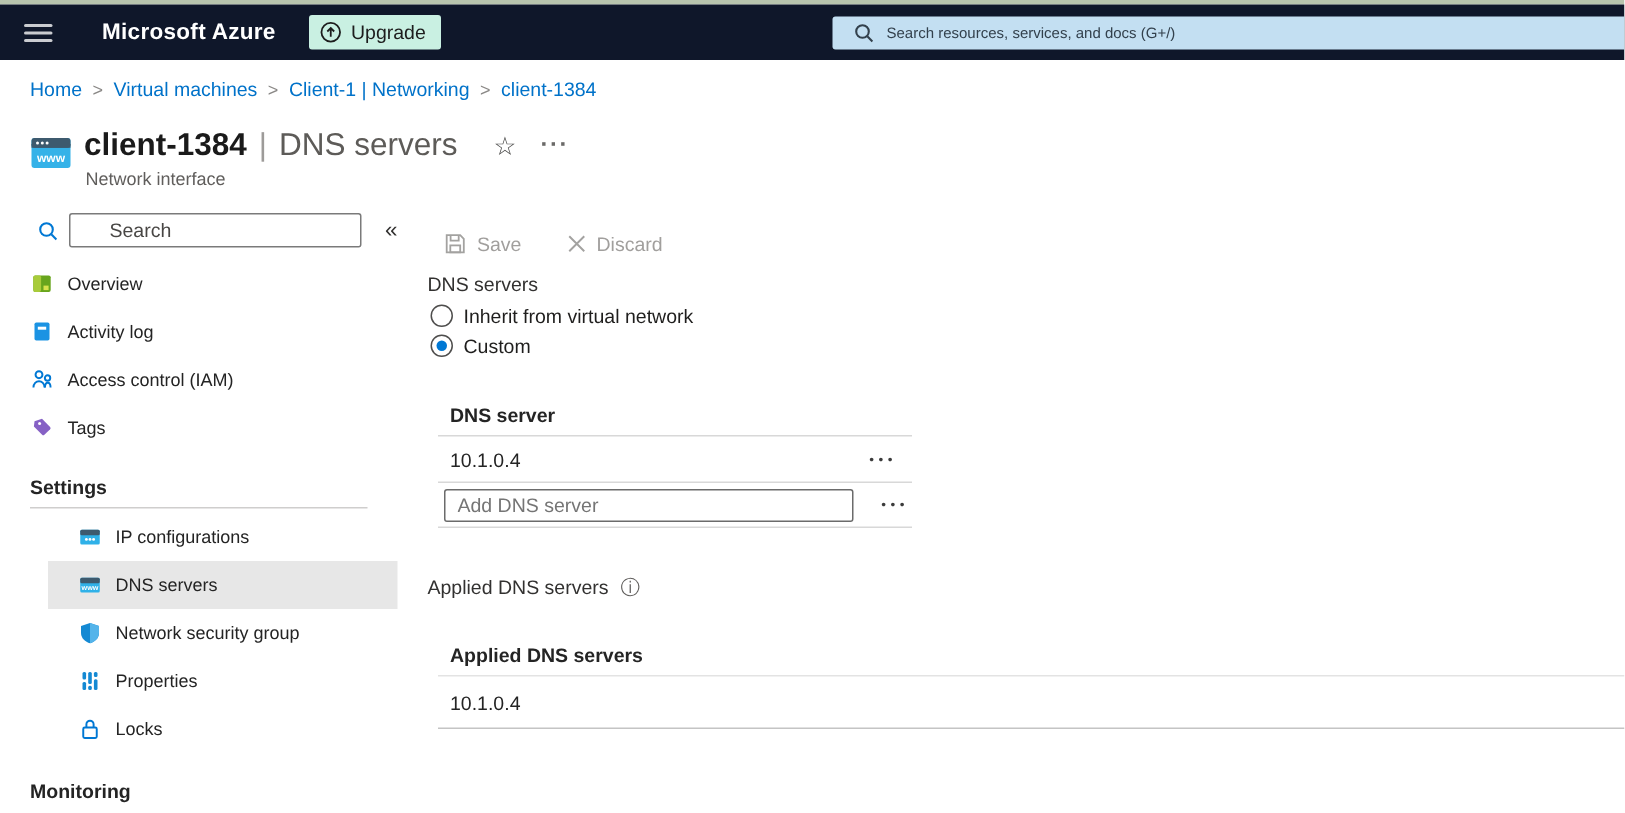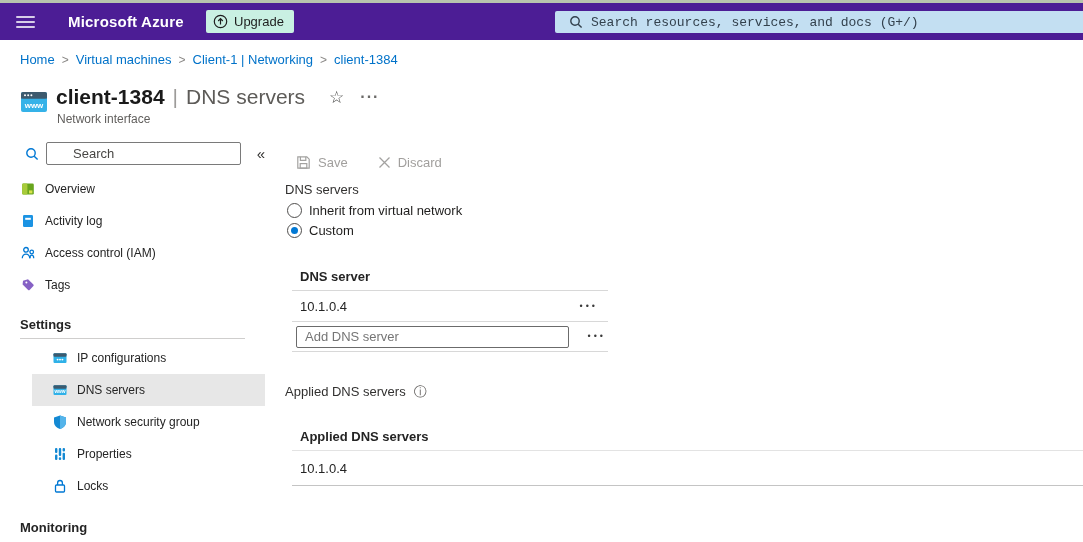--- a/index.html
+++ b/index.html
@@ -7,28 +7,28 @@
   body {
     font-family: "Liberation Sans", sans-serif;
     font-size: 13px;
     color: #323130;
     background: #fff;
     position: relative;
     overflow: hidden;
   }
   
   .top-strip { position:absolute; left:0; top:0; width:100%; height:3px; background:#b8c4ae; }
-  .topbar { position:absolute; left:0; top:3px; width:100%; height:37px; background:#4c1d95; }
+  .topbar { position:absolute; left:0; top:3px; width:100%; height:37px; background:#0f172a; }
   .hamburger { position:absolute; left:16px; top:9px; width:24px; height:20px; background:transparent; border:none; cursor:pointer; }
   .hamburger span { display:block; width:19px; height:2.6px; background:rgba(255,255,255,.78); margin:2.6px 0; border-radius:1px; }
   .brand { position:absolute; left:68px; top:0; height:37px; line-height:37px; color:#fff; font-weight:bold; font-size:15px; text-decoration:none; letter-spacing:.2px; }
   .upgrade-btn { position:absolute; left:206px; top:7px; height:23px; padding:0 10px 0 7px; background:#c9f0e2; border:none; border-radius:2px; display:flex; align-items:center; gap:6px; font-size:13px; color:#1d1d1d; cursor:pointer; font-family:inherit; }
   .global-search { position:absolute; left:555px; top:8px; right:0; height:22px; background:#c3dff2; border-radius:2px 0 0 2px; display:flex; align-items:center; }
   .global-search svg { margin:0 8px 0 14px; flex:none; }
-  .global-search input { flex:1; background:transparent; border:none; outline:none; font-family:Liberation Mono, monospace; font-size:13px; color:#33414d; }
+  .global-search input { flex:1; background:transparent; border:none; outline:none; font-family:Liberation Sans, sans-serif; font-size:10px; color:#33414d; }
   .global-search input::placeholder { color:#33414d; opacity:1; }
   
   .breadcrumb { position:absolute; left:20px; top:52px; font-size:13px; white-space:nowrap; }
   .breadcrumb a { color:#0072c9; text-decoration:none; cursor:pointer; }
   .crumb-sep { color:#8a8886; margin:0 7px; font-size:12px; }
   
   .nic-icon-big { position:absolute; left:20px; top:88px; }
   .page-title-row { position:absolute; left:56px; top:83px; height:28px; display:flex; align-items:center; white-space:nowrap; }
   .page-title-name { font-size:21px; font-weight:bold; color:#1a1a1a; }
   .page-title-sep { font-size:21px; color:#9d9b99; margin:0 8px; font-weight:300; }

